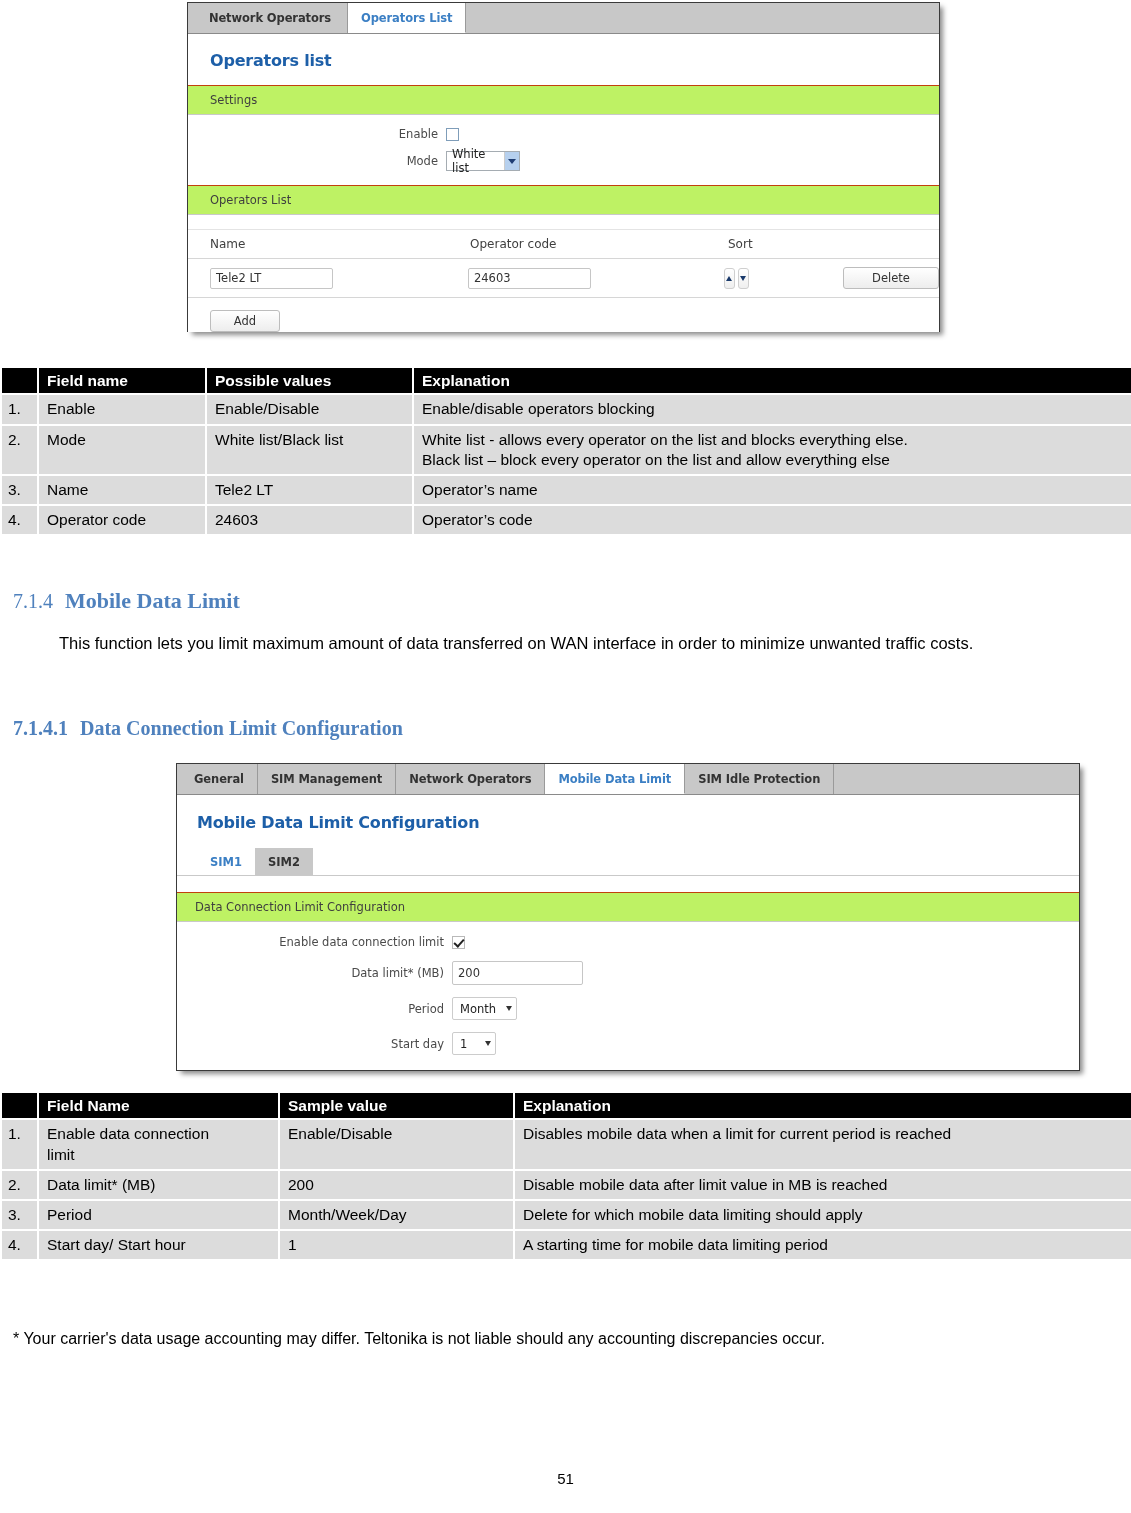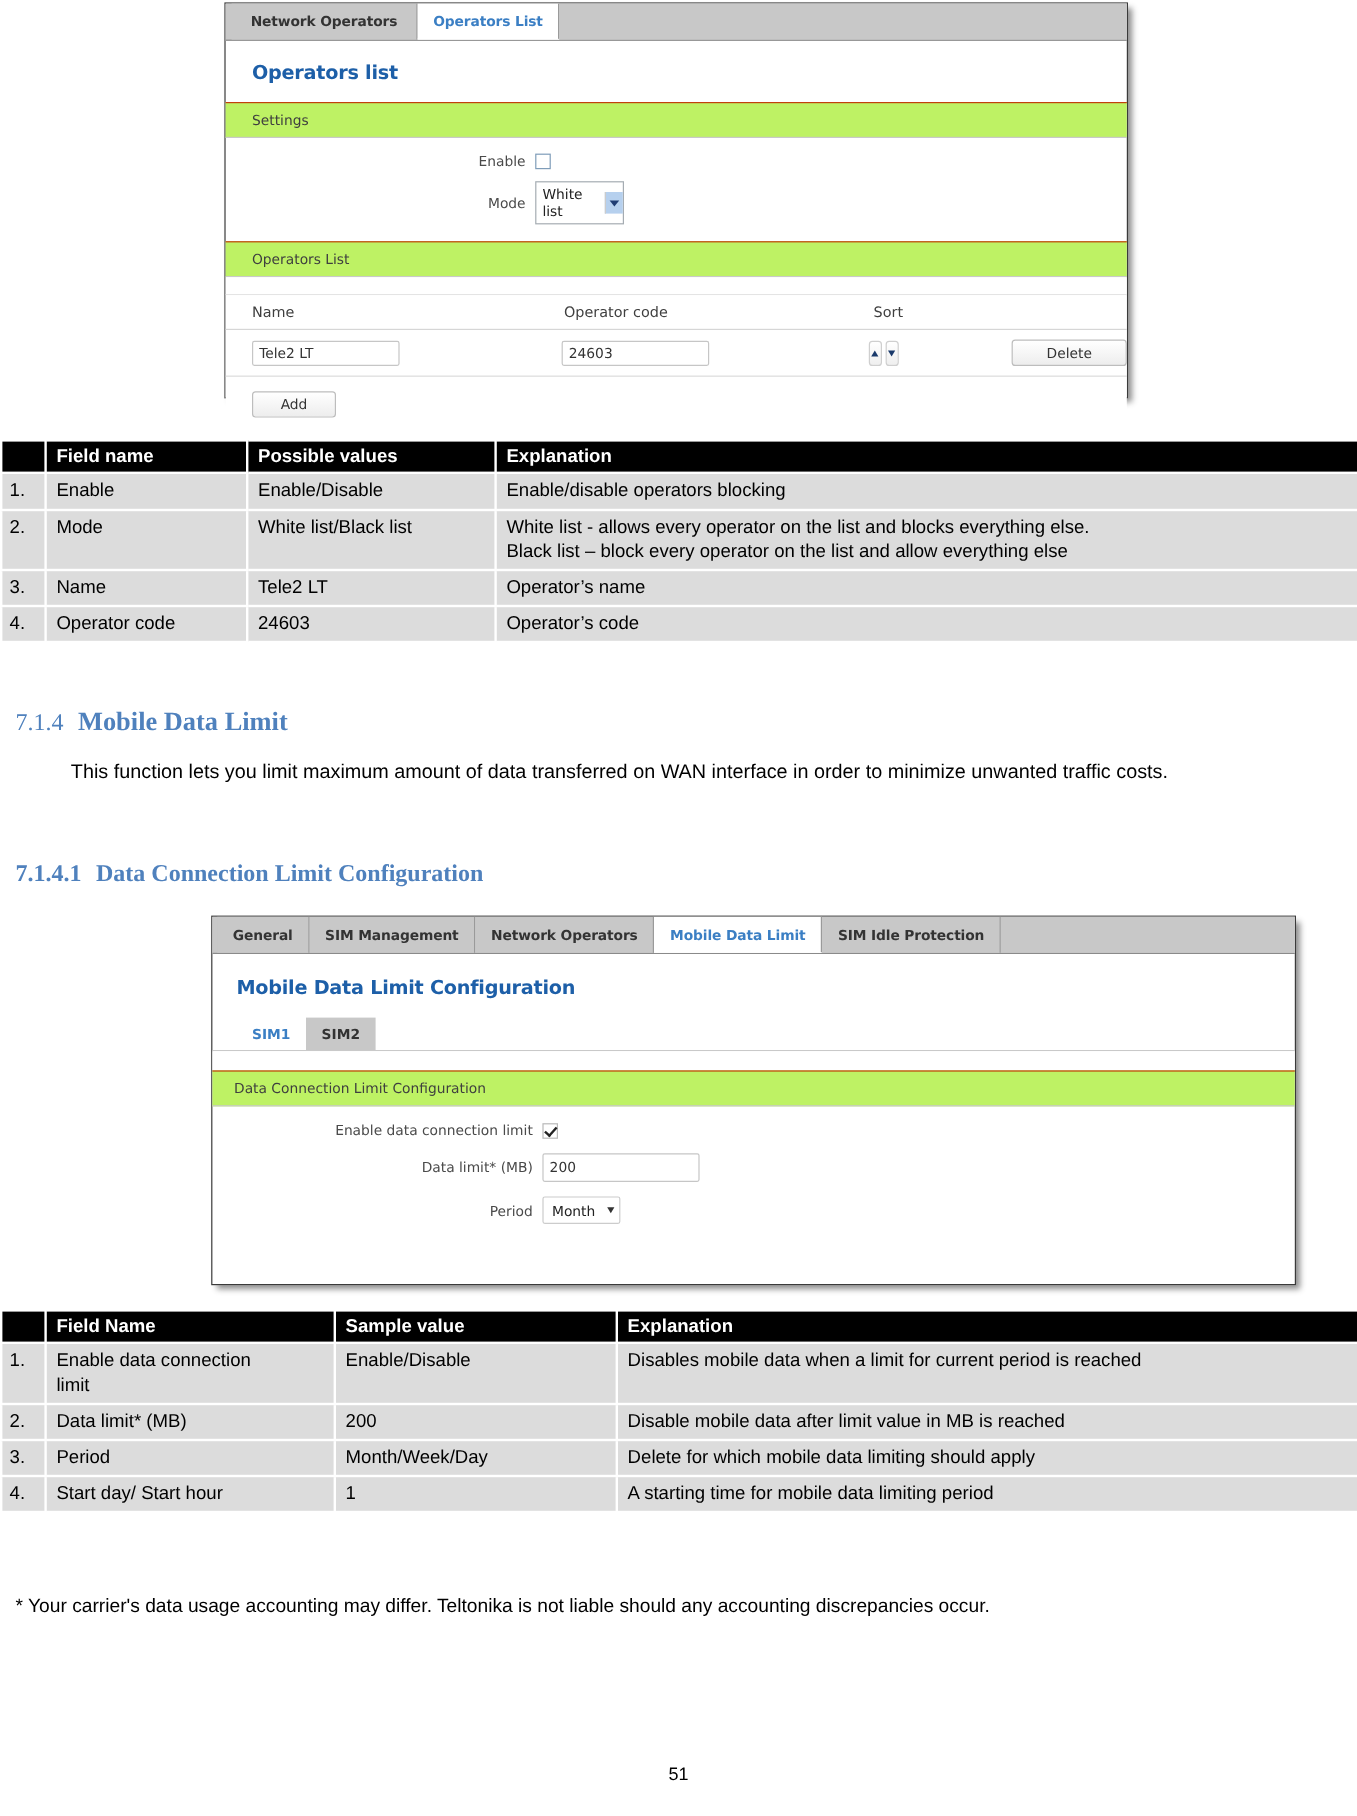--- a/index.html
+++ b/index.html
@@ -109,21 +109,21 @@
     border-width: 0 2px 2px 0;
     transform: rotate(42deg);
   }
   .sel {
     display: inline-flex;
     align-items: center;
     border: 1px solid #a5acb2;
     background: #fff;
     font-size: 11.5px;
     color: #222;
-    height: 36px;
+    height: 20px;
     box-sizing: border-box;
     padding-left: 5px;
   }
   .sel .arrowbox {
     width: 17px;
     height: 18px;
     background: #b6d0ee;
     margin-left: 6px;
     display: flex;
     align-items: center;
@@ -418,20 +418,27 @@
     </div>
 
     <div class="form-row" style="padding-top:6px;">
       <div class="form-label" style="width:267px;">Period</div>
       <span class="sel plain" style="height:23px; border-radius:2px; border-color:#cccccc; padding-left:7px;">
         <span>Month</span>
         <span class="arrowbox"></span>
       </span>
     </div>
 
+    <div class="form-row" style="padding-top:6px;">
+      <div class="form-label" style="width:267px;">Start day</div>
+      <span class="sel plain" style="height:23px; width:44px; border-radius:2px; border-color:#cccccc; padding-left:7px; justify-content:space-between;">
+        <span>1</span>
+        <span class="arrowbox"></span>
+      </span>
+    </div>
   </div>
 
   <table class="doc-table" style="left:0px; top:1091px; width:1131px;">
     <colgroup>
       <col style="width:37px;">
       <col style="width:241px;">
       <col style="width:235px;">
       <col style="width:618px;">
     </colgroup>
     <thead>

